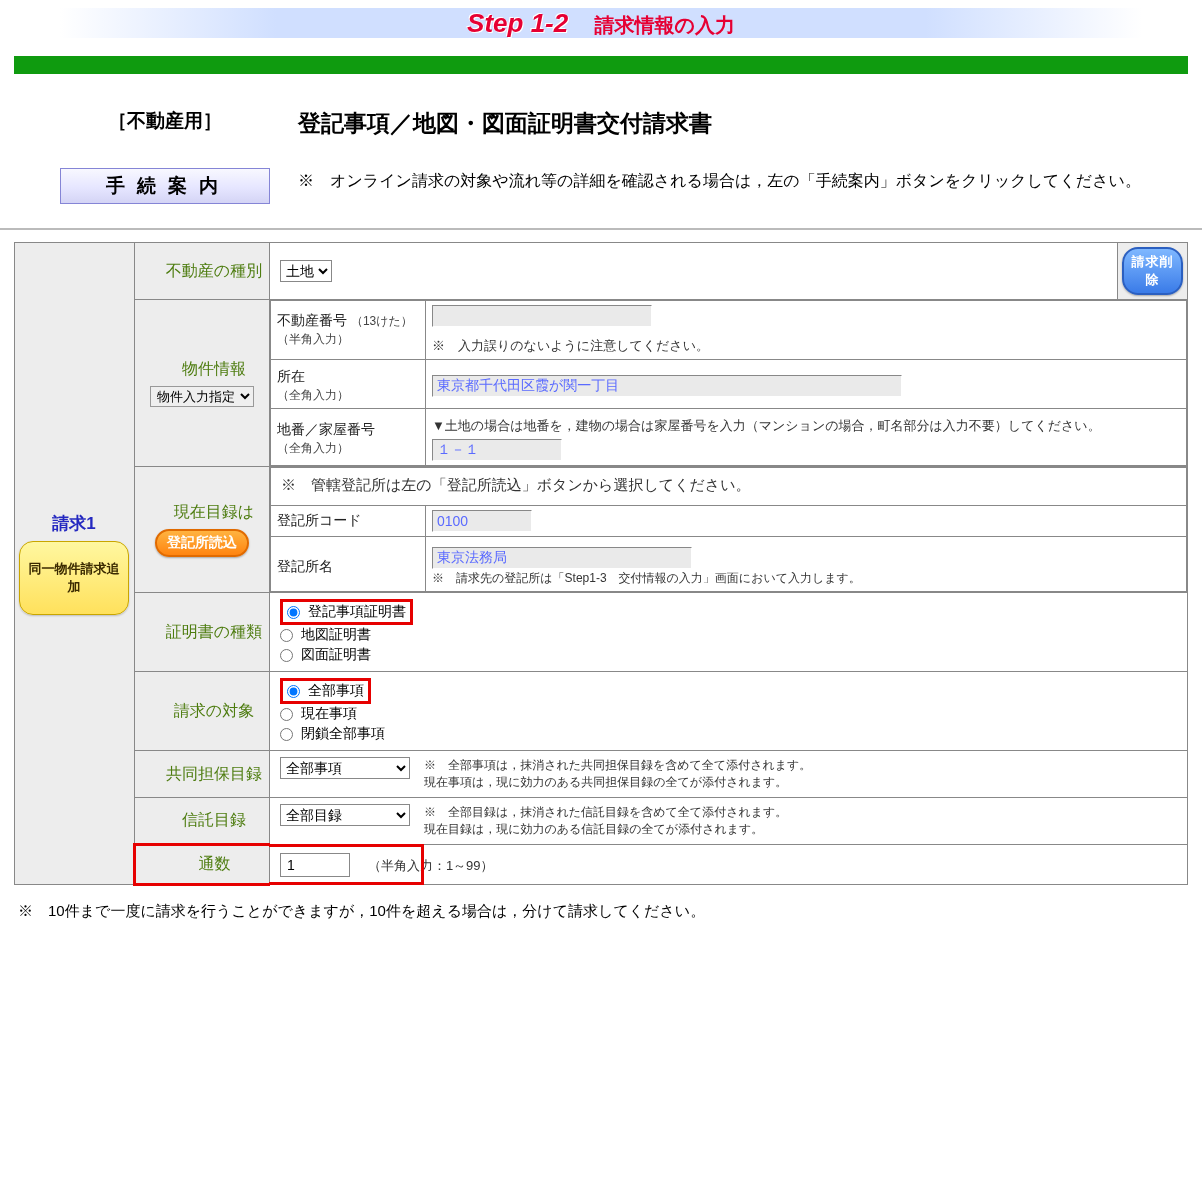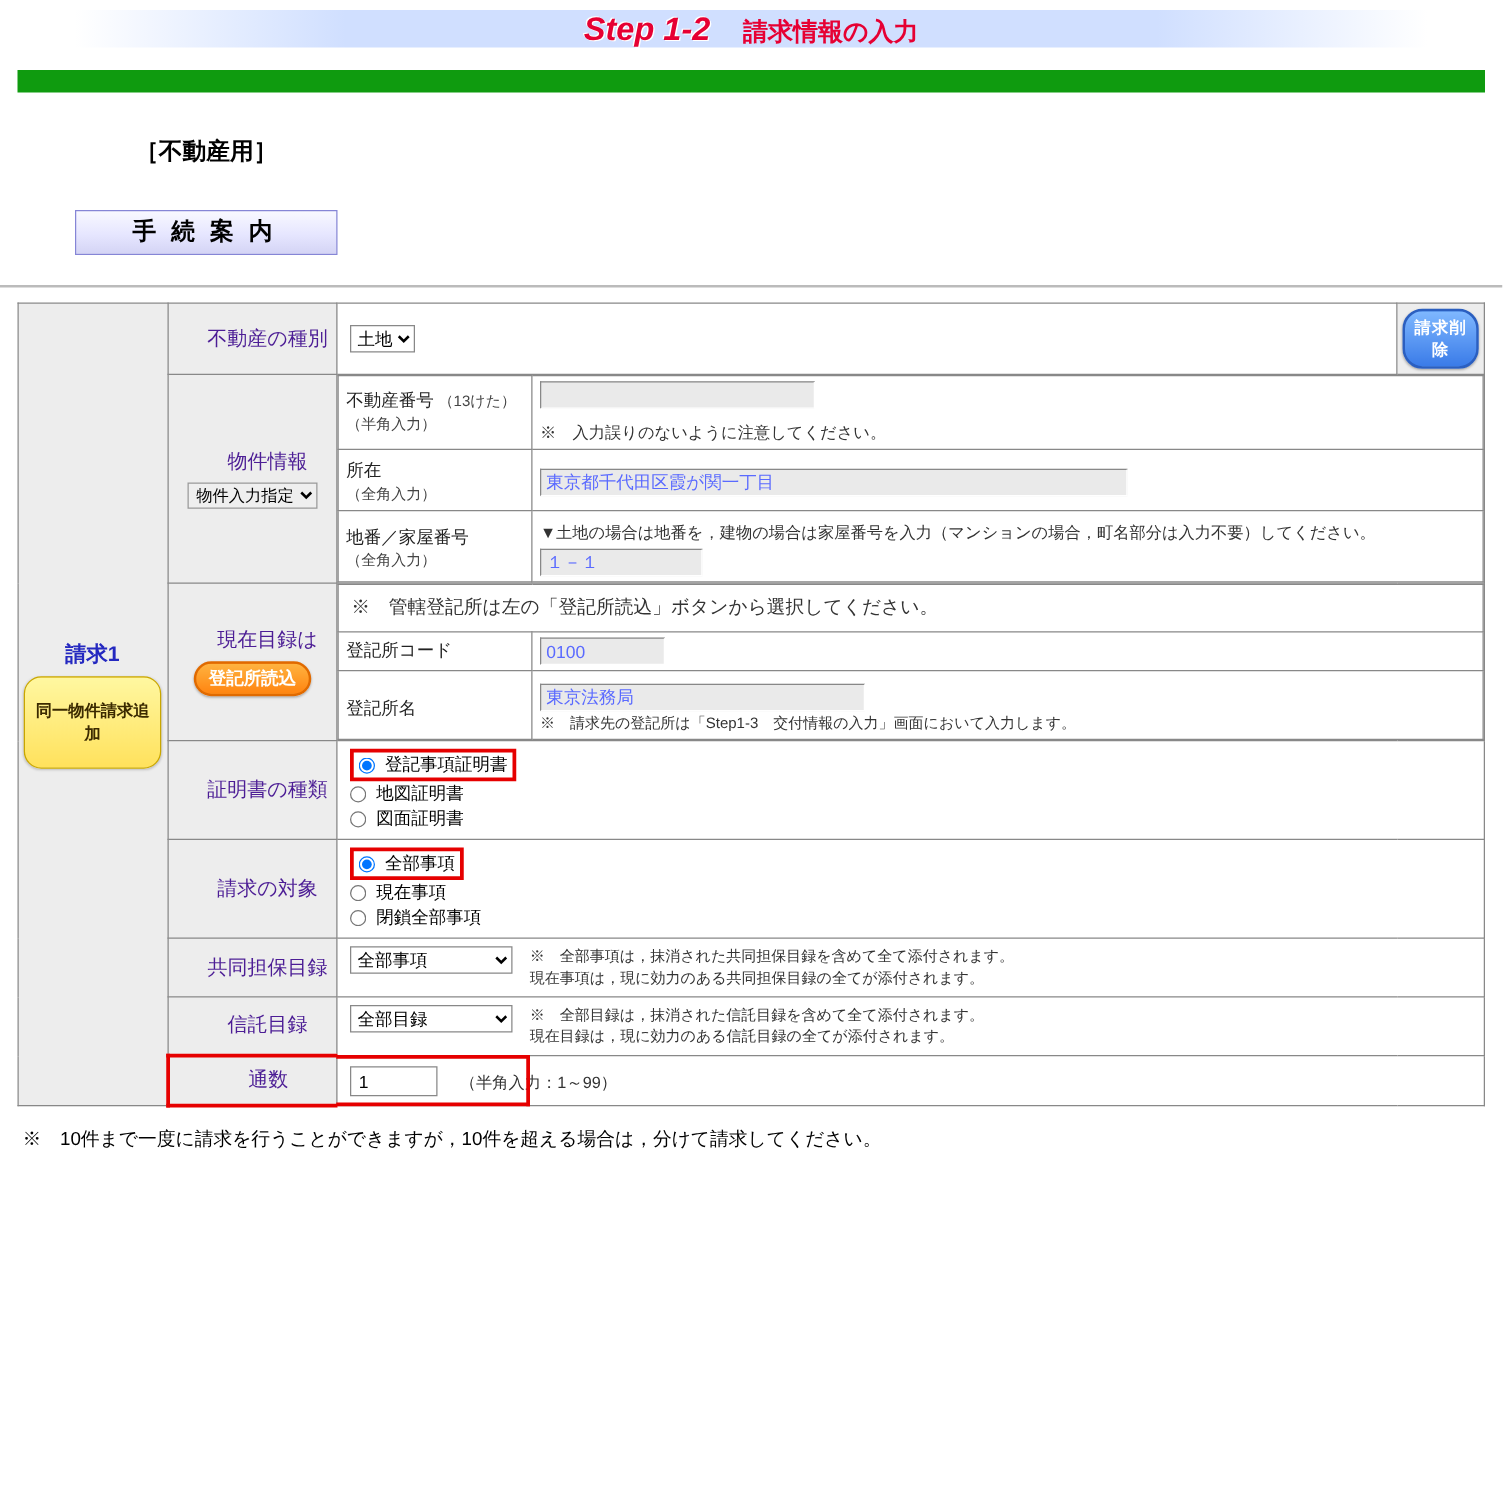--- a/index.html
+++ b/index.html
@@ -109,21 +109,21 @@
     margin-top: 6px;
     box-shadow: 0 1px 2px rgba(0,0,0,.2);
   }
   .label-col {
     width: 135px;
     background: #ededed;
     text-align: center;
     vertical-align: middle;
     padding: 8px 4px;
   }
-  .label-txt { color: #4c1d95; font-size: 16px; font-weight: normal; margin-left: 24px; }
+  .label-txt { color: #4d7c0f; font-size: 16px; font-weight: normal; margin-left: 24px; }
   .prop-select {
     font-size: 13px;
     background: #efefef;
     border: 1px solid #999;
     padding: 1px 2px;
     margin-top: 6px;
   }
   .value-col { padding: 6px 10px; font-size: 14px; }
   .delete-pill {
     display:inline-block;
@@ -235,20 +235,24 @@
   <span class="step-title">Step 1-2</span>
   <span class="step-sub">請求情報の入力</span>
 </div>
 
 <div class="green-bar"></div>
 
 <div class="header-area">
   <div class="header-left">
     <div class="bracket-title">［不動産用］</div>
     <button class="guide-btn">手続案内</button>
+  </div>
+  <div class="header-right">
+    <div class="form-title">登記事項／地図・図面証明書交付請求書</div>
+    <div class="note-text">※　オンライン請求の対象や流れ等の詳細を確認される場合は，左の「手続案内」ボタンをクリックしてください。</div>
   </div>
 </div>
 
 <hr class="divider">
 
 <div class="form-area">
 <table class="form-table">
 
   <tbody>
         <tr>

